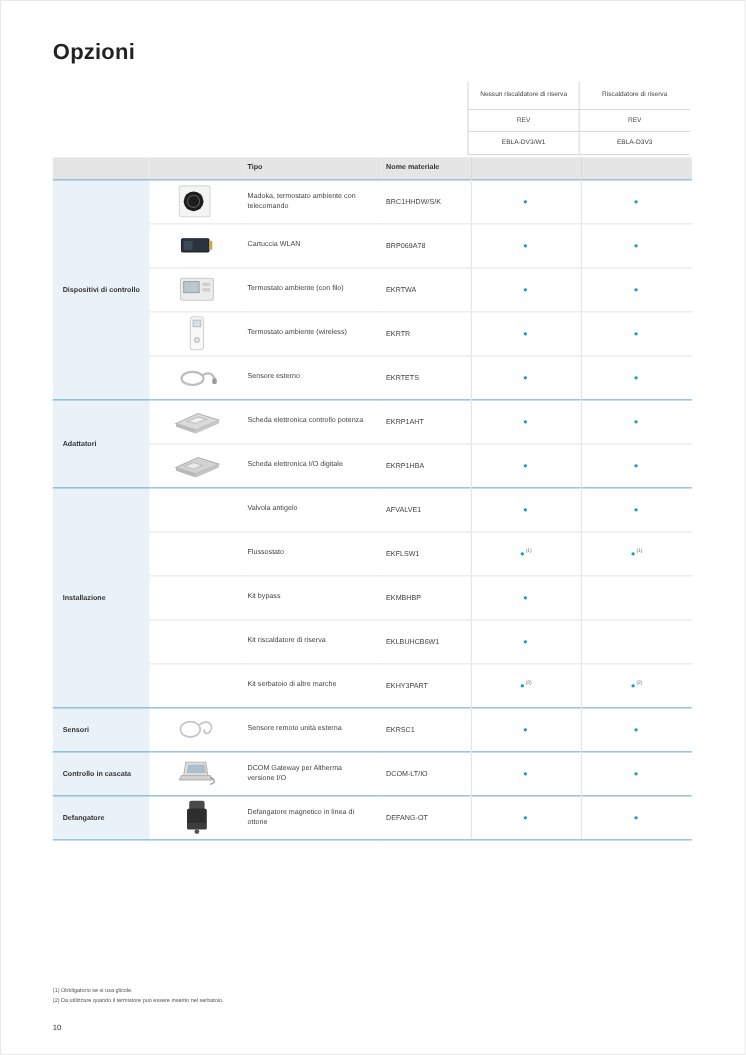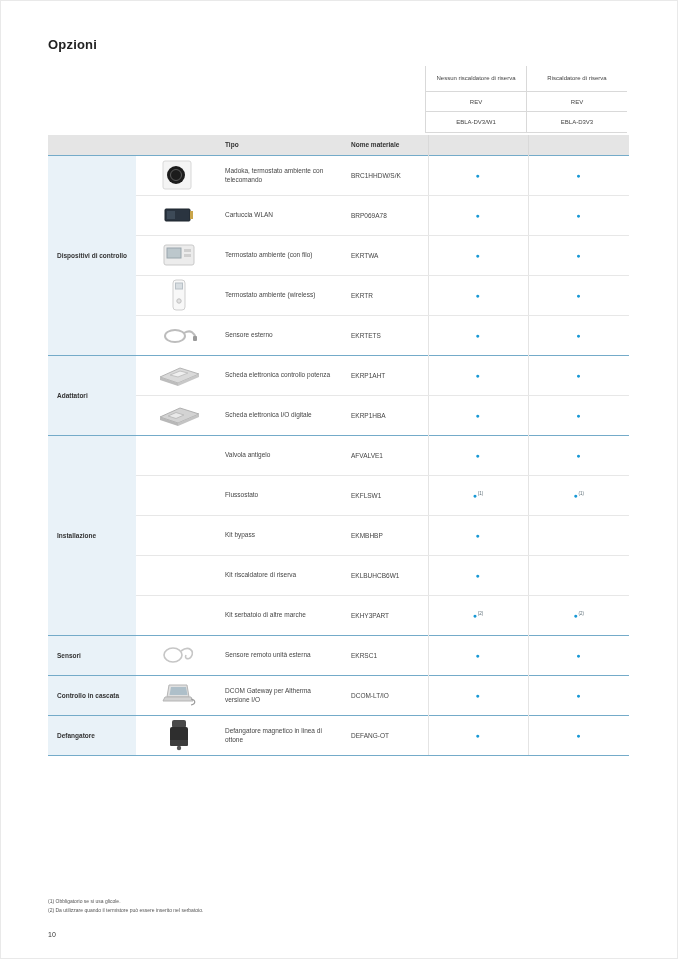--- a/index.html
+++ b/index.html
@@ -5,21 +5,21 @@
   * { margin:0; padding:0; box-sizing:border-box; }
   html,body { background:#fff; }
   body { font-family:"Liberation Sans", sans-serif; color:#3a3a3a; }
 
   .page {
     position:relative; width:678px; height:959px; background:#fff;
     border:1px solid #e9e9e9; overflow:hidden;
   }
   .content { padding:36px 50px 0 47px; }
 
-  .page-title { font-size:13px; font-weight:bold; color:#222; letter-spacing:.2px; }
+  .page-title { font-size:20px; font-weight:bold; color:#222; letter-spacing:.2px; }
 
   
   .model-header { width:202px; margin-left:auto; margin-top:14px; display:grid;
                   grid-template-columns:101px 101px; }
   .mh-cell { border-left:1px solid #d9d9d9; border-bottom:1px solid #d9d9d9;
              display:flex; align-items:center; justify-content:center; text-align:center;
              font-size:6px; color:#444; padding:3px 4px; }
   .mh-group { min-height:26px; line-height:1.5; }
   .mh-rev   { min-height:20px; }
   .mh-model { min-height:21px; }

